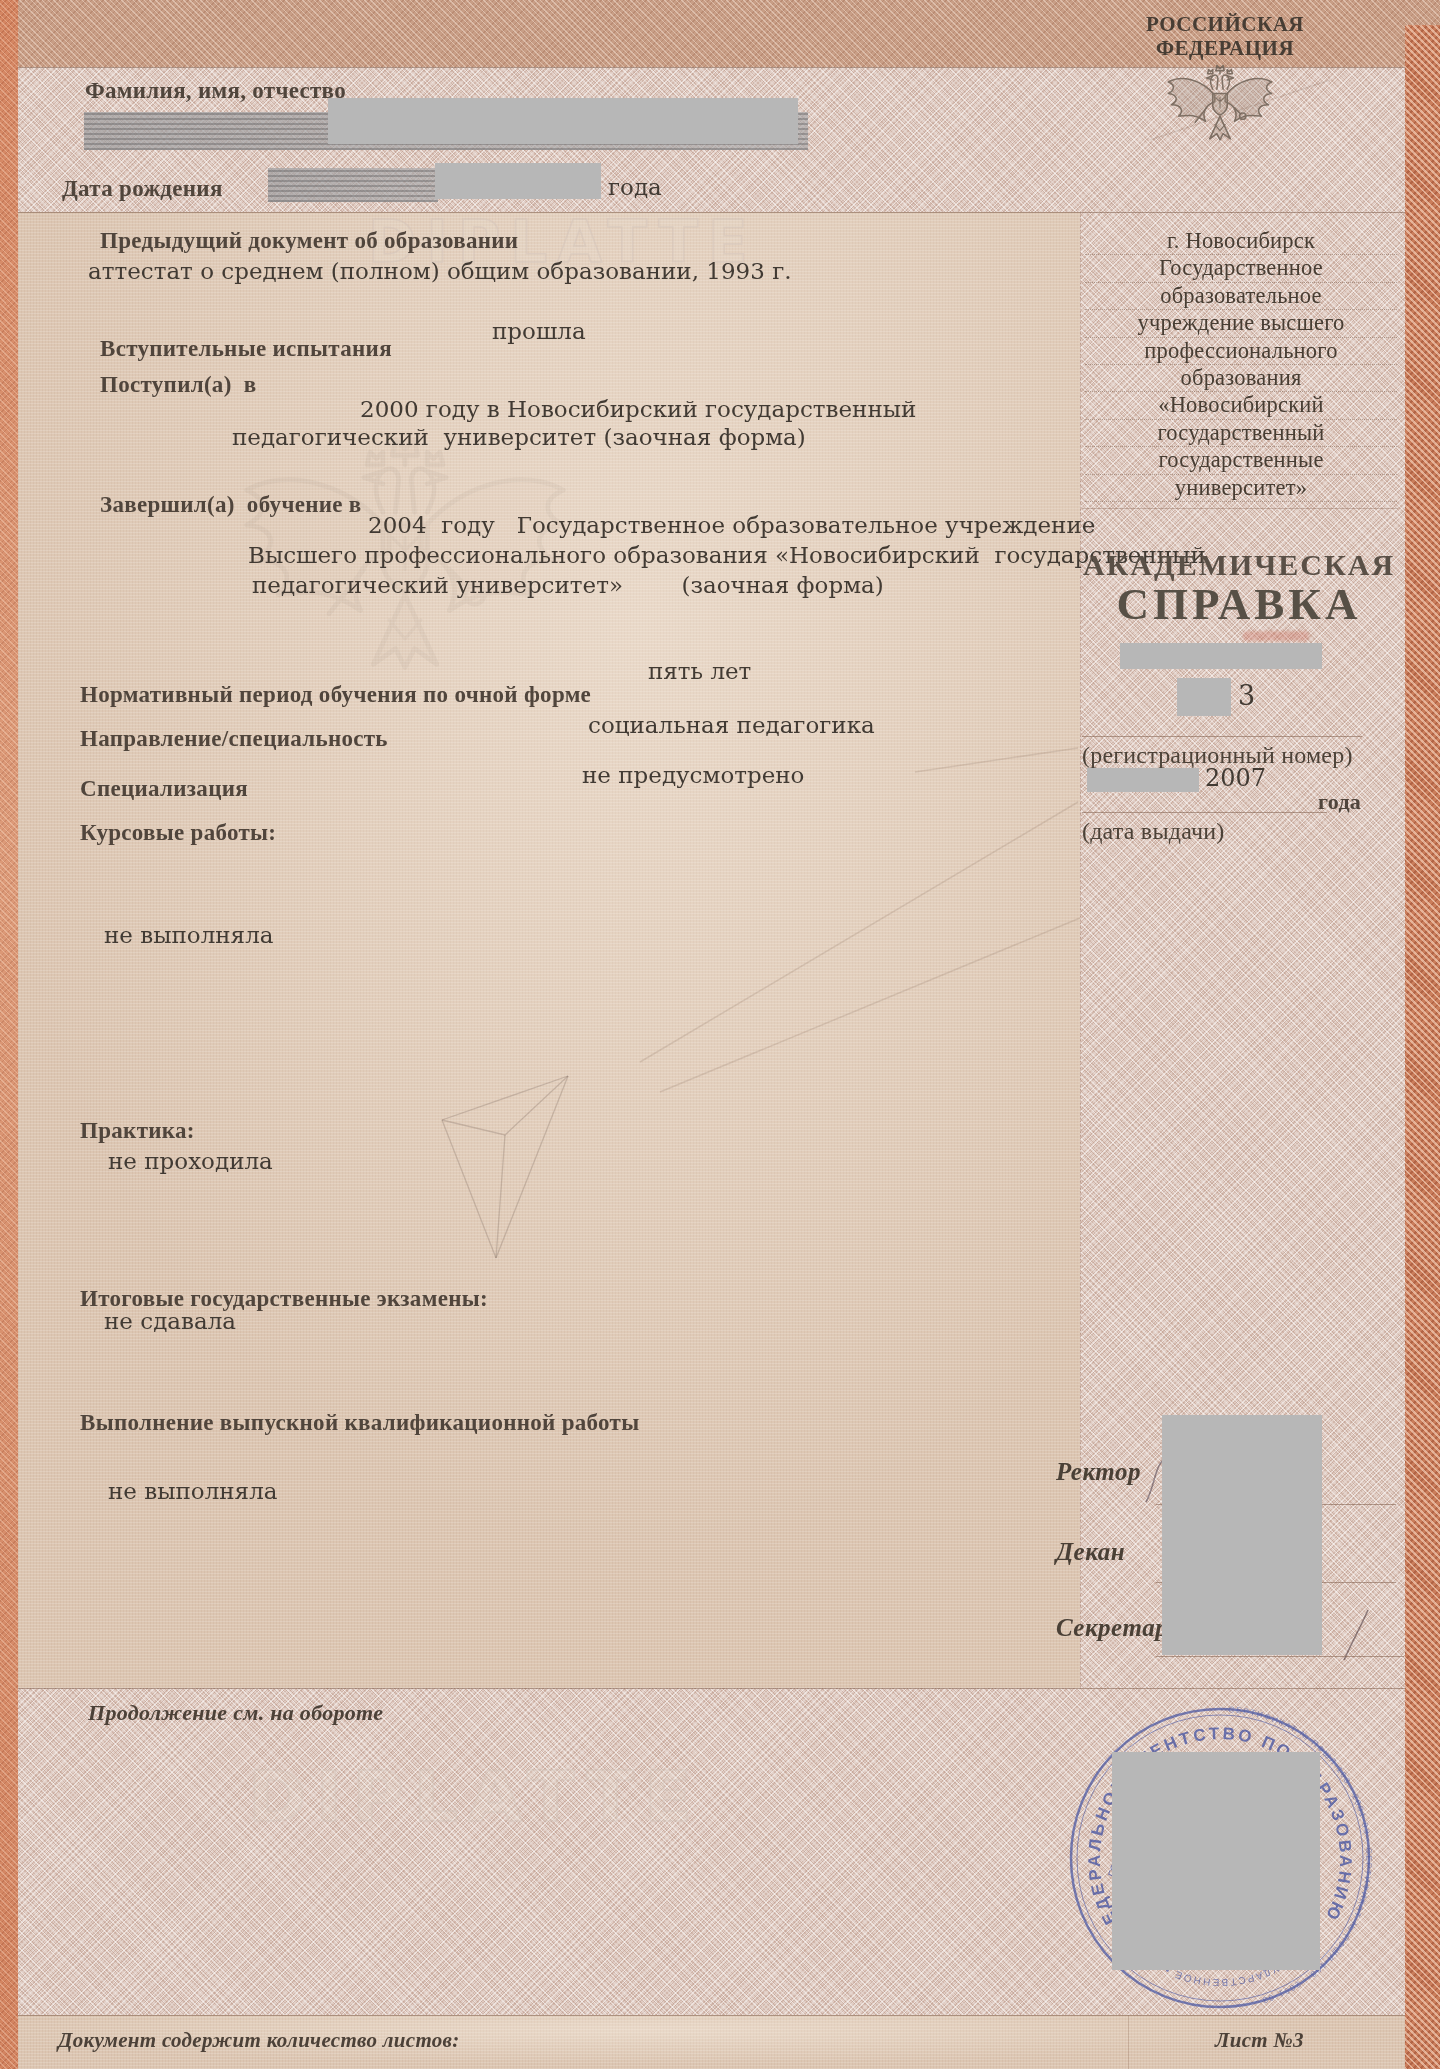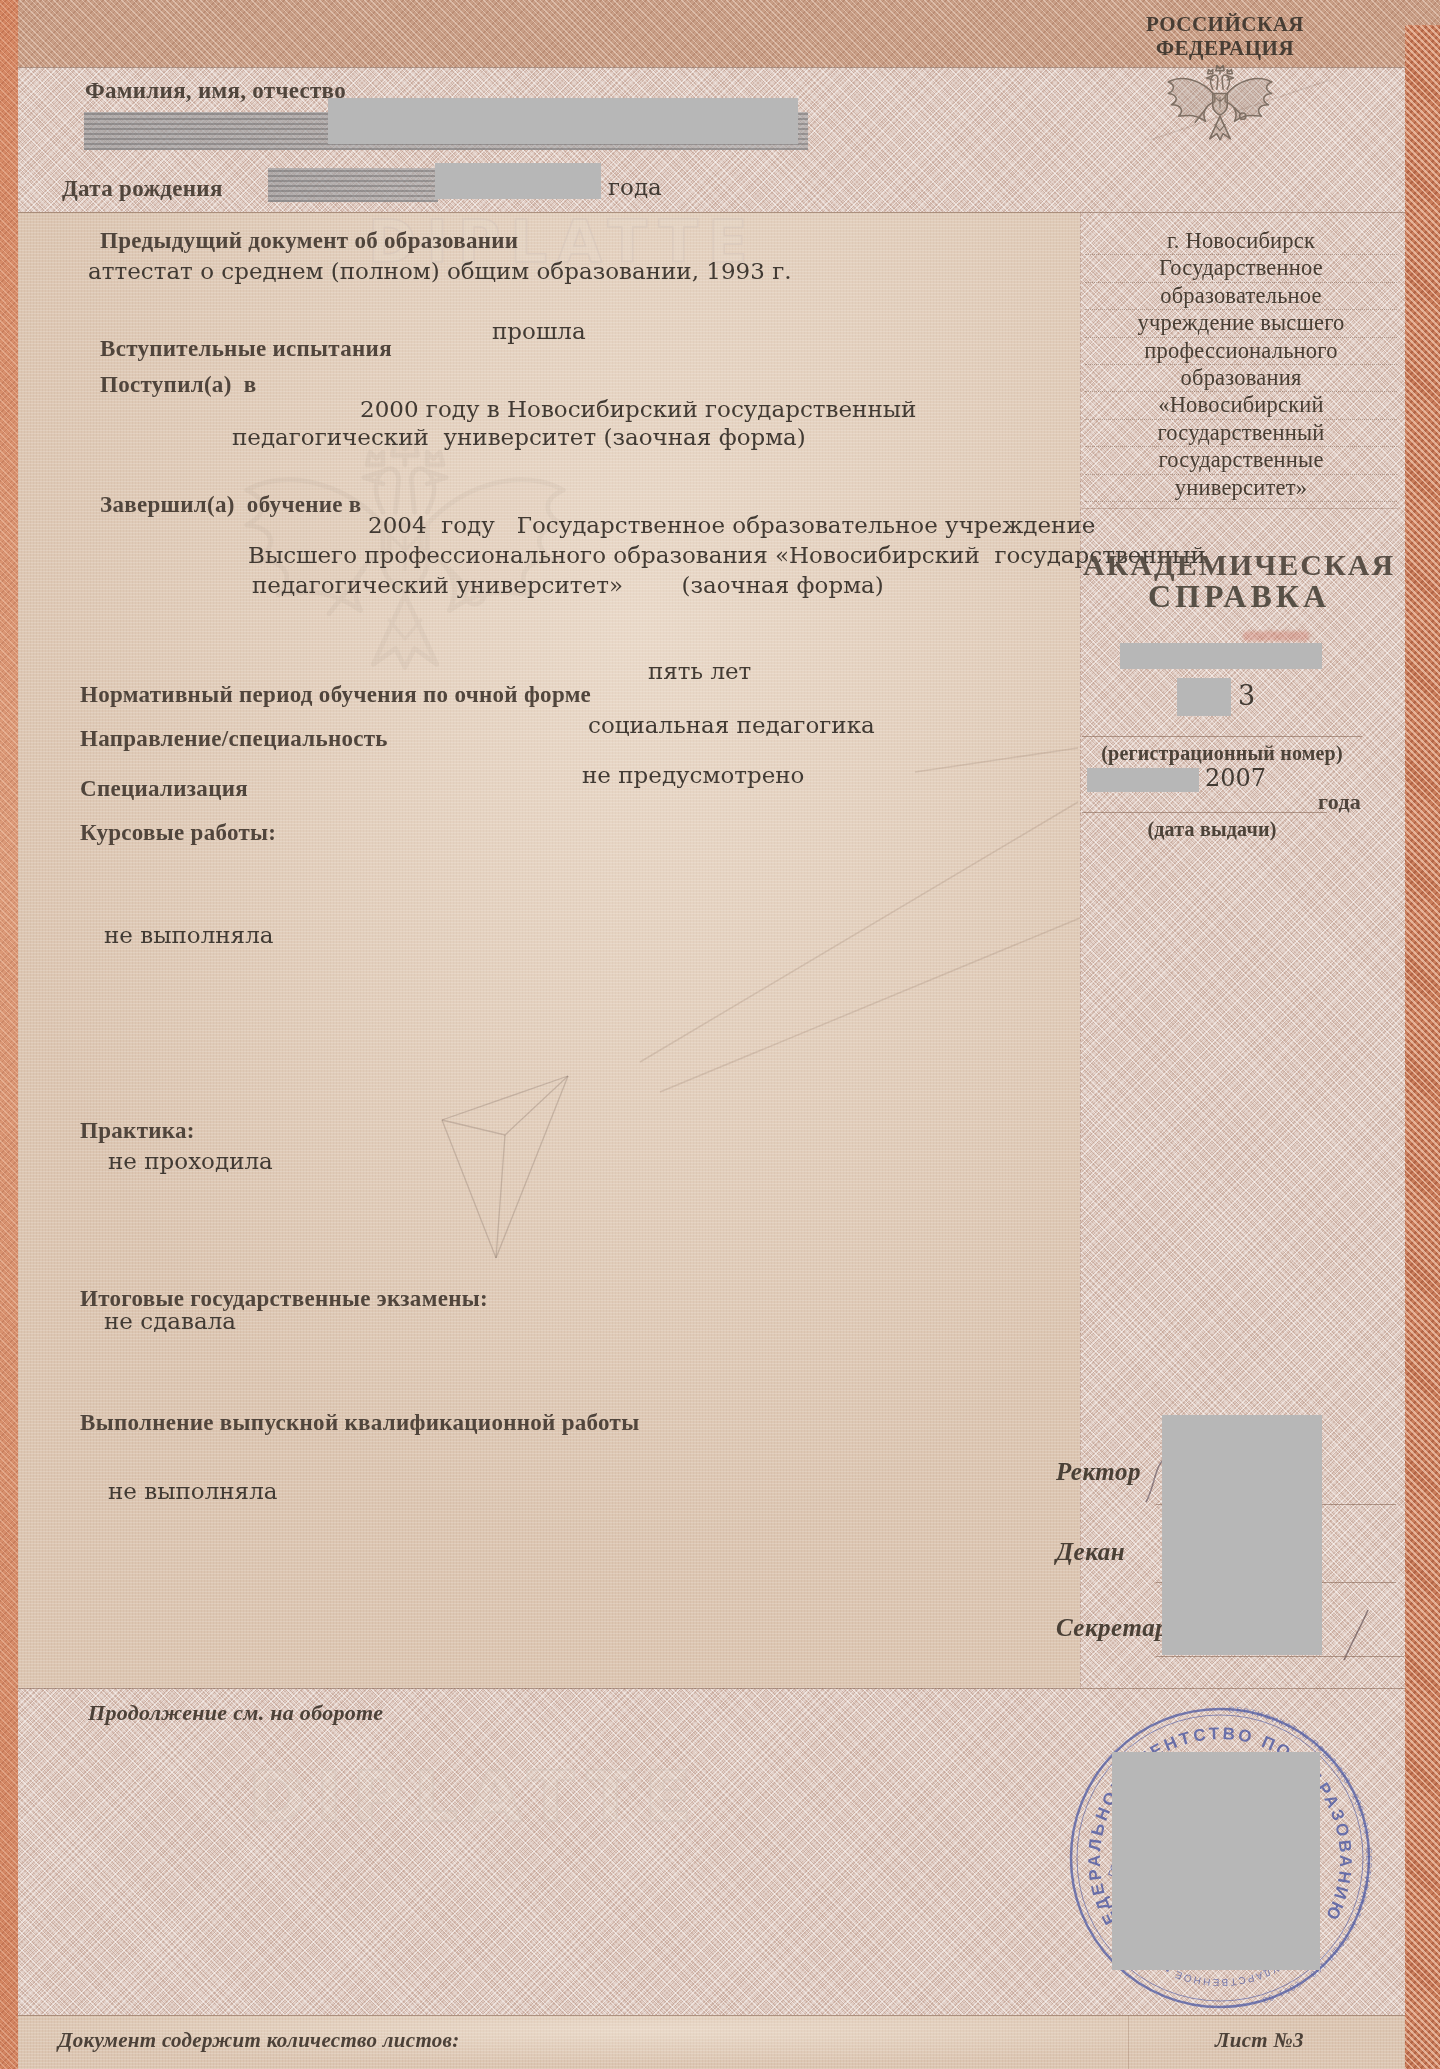--- a/index.html
+++ b/index.html
@@ -55,22 +55,22 @@
          color:var(--ink-value,#413a33); white-space:pre; }
   .it  { font-style:italic; }
 
   .country { font-weight:700; font-size:21px; letter-spacing:.5px; color:#473d34; text-align:center; }
 
   .inst-line { height:27.4px; line-height:26px; text-align:center;
                font-size:22.5px; color:#473d33; letter-spacing:.2px; white-space:pre;
                border-bottom:1px dotted rgba(115,88,72,.45); }
 
   .cert-title1 { font-weight:700; font-size:30px; letter-spacing:2px; color:#5a5047; text-align:center; }
-  .cert-title2 { font-weight:700; font-size:32px; letter-spacing:4px; color:#575046; text-align:center; }
-  .paren-lbl { font-weight:700; font-size:20px; color:#4c4238; text-align:center; letter-spacing:.2px; }
+  .cert-title2 { font-weight:700; font-size:45px; letter-spacing:4px; color:#575046; text-align:center; }
+  .paren-lbl { font-weight:400; font-size:24px; color:#4c4238; text-align:left; letter-spacing:.2px; }
 
   .sig-lbl { font-style:italic; font-weight:700; font-size:25px; color:#4a4036; letter-spacing:.5px; }
 
   .redact { background:var(--redaction-gray,#b7b7b7); }
   .redact-soft {
     background-image:
       repeating-linear-gradient(0deg, rgba(118,118,120,.60) 0 2px, rgba(168,168,170,.38) 2px 5px),
       linear-gradient(90deg, rgba(150,150,152,.55), rgba(170,170,172,.45));
   }
 

